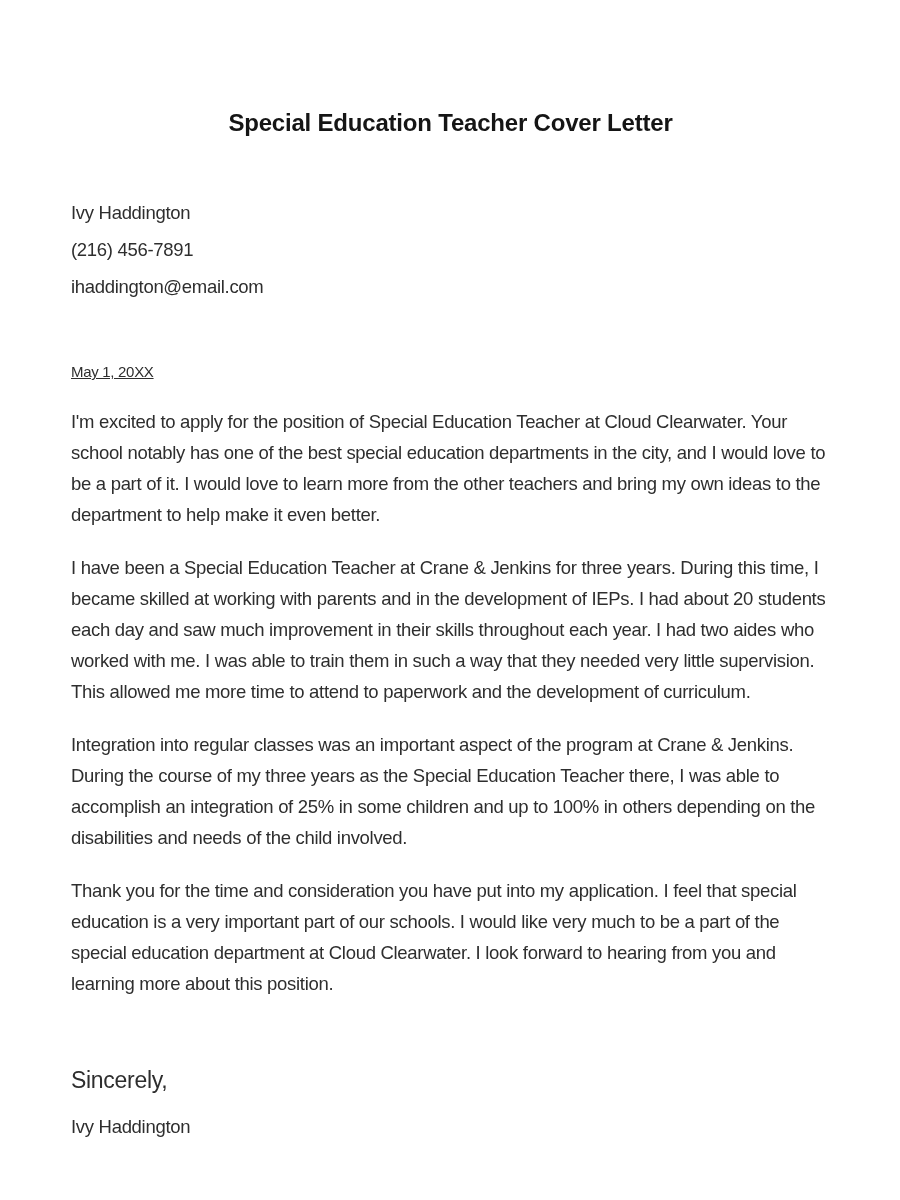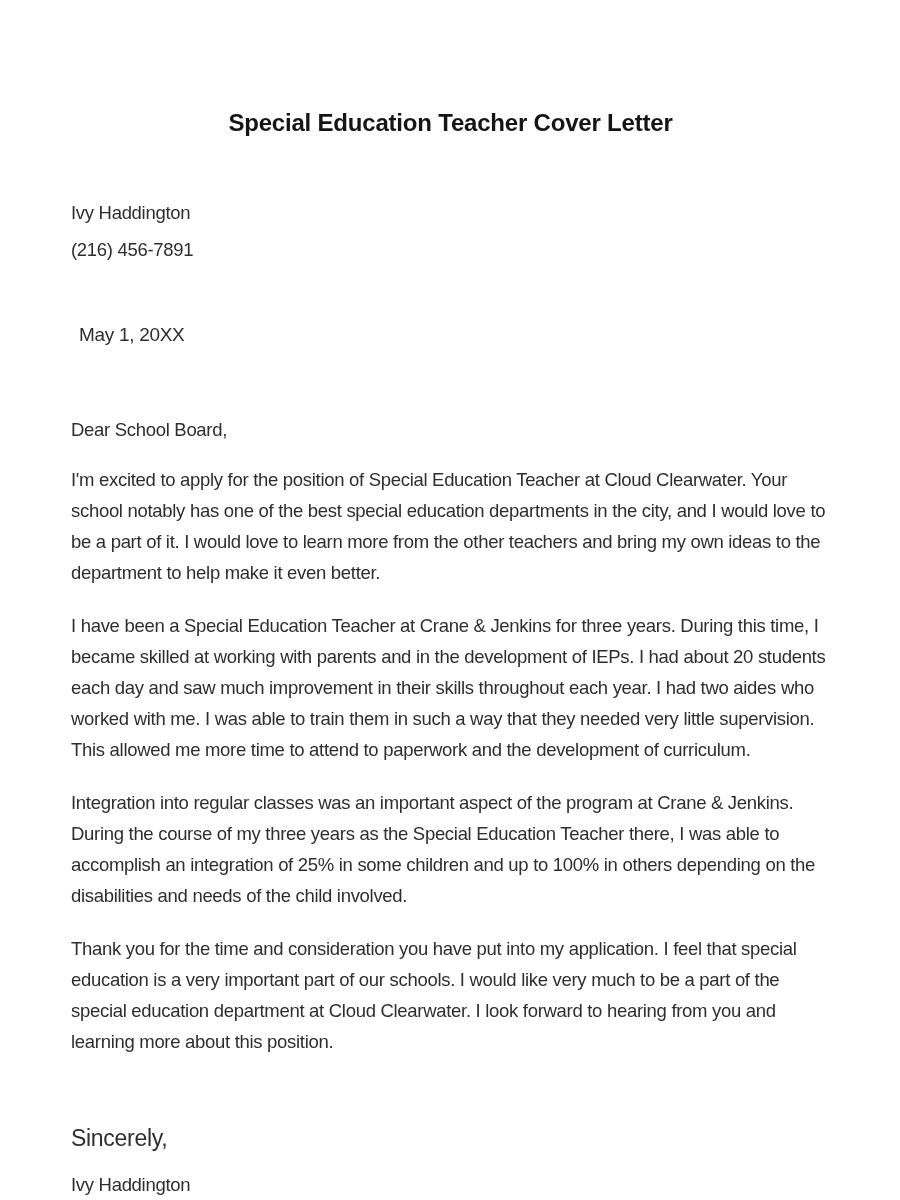--- a/index.html
+++ b/index.html
@@ -35,24 +35,25 @@
   .contact {
     margin-top: 63px;
   }
   .contact p {
     margin: 0 0 13px 0;
     font-size: 18.5px;
     line-height: 24px;
     letter-spacing: -0.3px;
   }
   .date {
-    margin: 61px 0 0 8px;
-    font-size: 19px;
+    margin: 61px 0 0 0;
+    font-size: 15px;
     line-height: 24px;
     letter-spacing: -0.3px;
+    text-decoration: underline;
   }
   .salutation {
     margin: 71px 0 0 0;
     font-size: 18.5px;
     line-height: 24px;
     letter-spacing: -0.3px;
   }
   p.body {
     margin: 22px 0 0 0;
     font-size: 18.5px;
@@ -77,25 +78,25 @@
 <body>
 
 <div class="page">
   <div class="content">
 
     <h1 class="title">Special Education Teacher Cover Letter</h1>
 
     <div class="contact">
       <p>Ivy Haddington</p>
       <p>(216) 456-7891</p>
+      <p>ihaddington@email.com</p>
     </div>
 
     <p class="date">May 1, 20XX</p>
 
-    <p class="salutation">Dear School Board,</p>
 
     <p class="body">I'm excited to apply for the position of Special Education Teacher at Cloud Clearwater. Your school notably has one of the best special education departments in the city, and I would love to be a part of it. I would love to learn more from the other teachers and bring my own ideas to the department to help make it even better.</p>
 
     <p class="body">I have been a Special Education Teacher at Crane &amp; Jenkins for three years. During this time, I became skilled at working with parents and in the development of IEPs. I had about 20 students each day and saw much improvement in their skills throughout each year. I had two aides who worked with me. I was able to train them in such a way that they needed very little supervision. This allowed me more time to attend to paperwork and the development of curriculum.</p>
 
     <p class="body">Integration into regular classes was an important aspect of the program at Crane &amp; Jenkins. During the course of my three years as the Special Education Teacher there, I was able to accomplish an integration of 25% in some children and up to 100% in others depending on the disabilities and needs of the child involved.</p>
 
     <p class="body">Thank you for the time and consideration you have put into my application. I feel that special education is a very important part of our schools. I would like very much to be a part of the special education department at Cloud Clearwater. I look forward to hearing from you and learning more about this position.</p>
 
     <p class="closing">Sincerely,</p>

